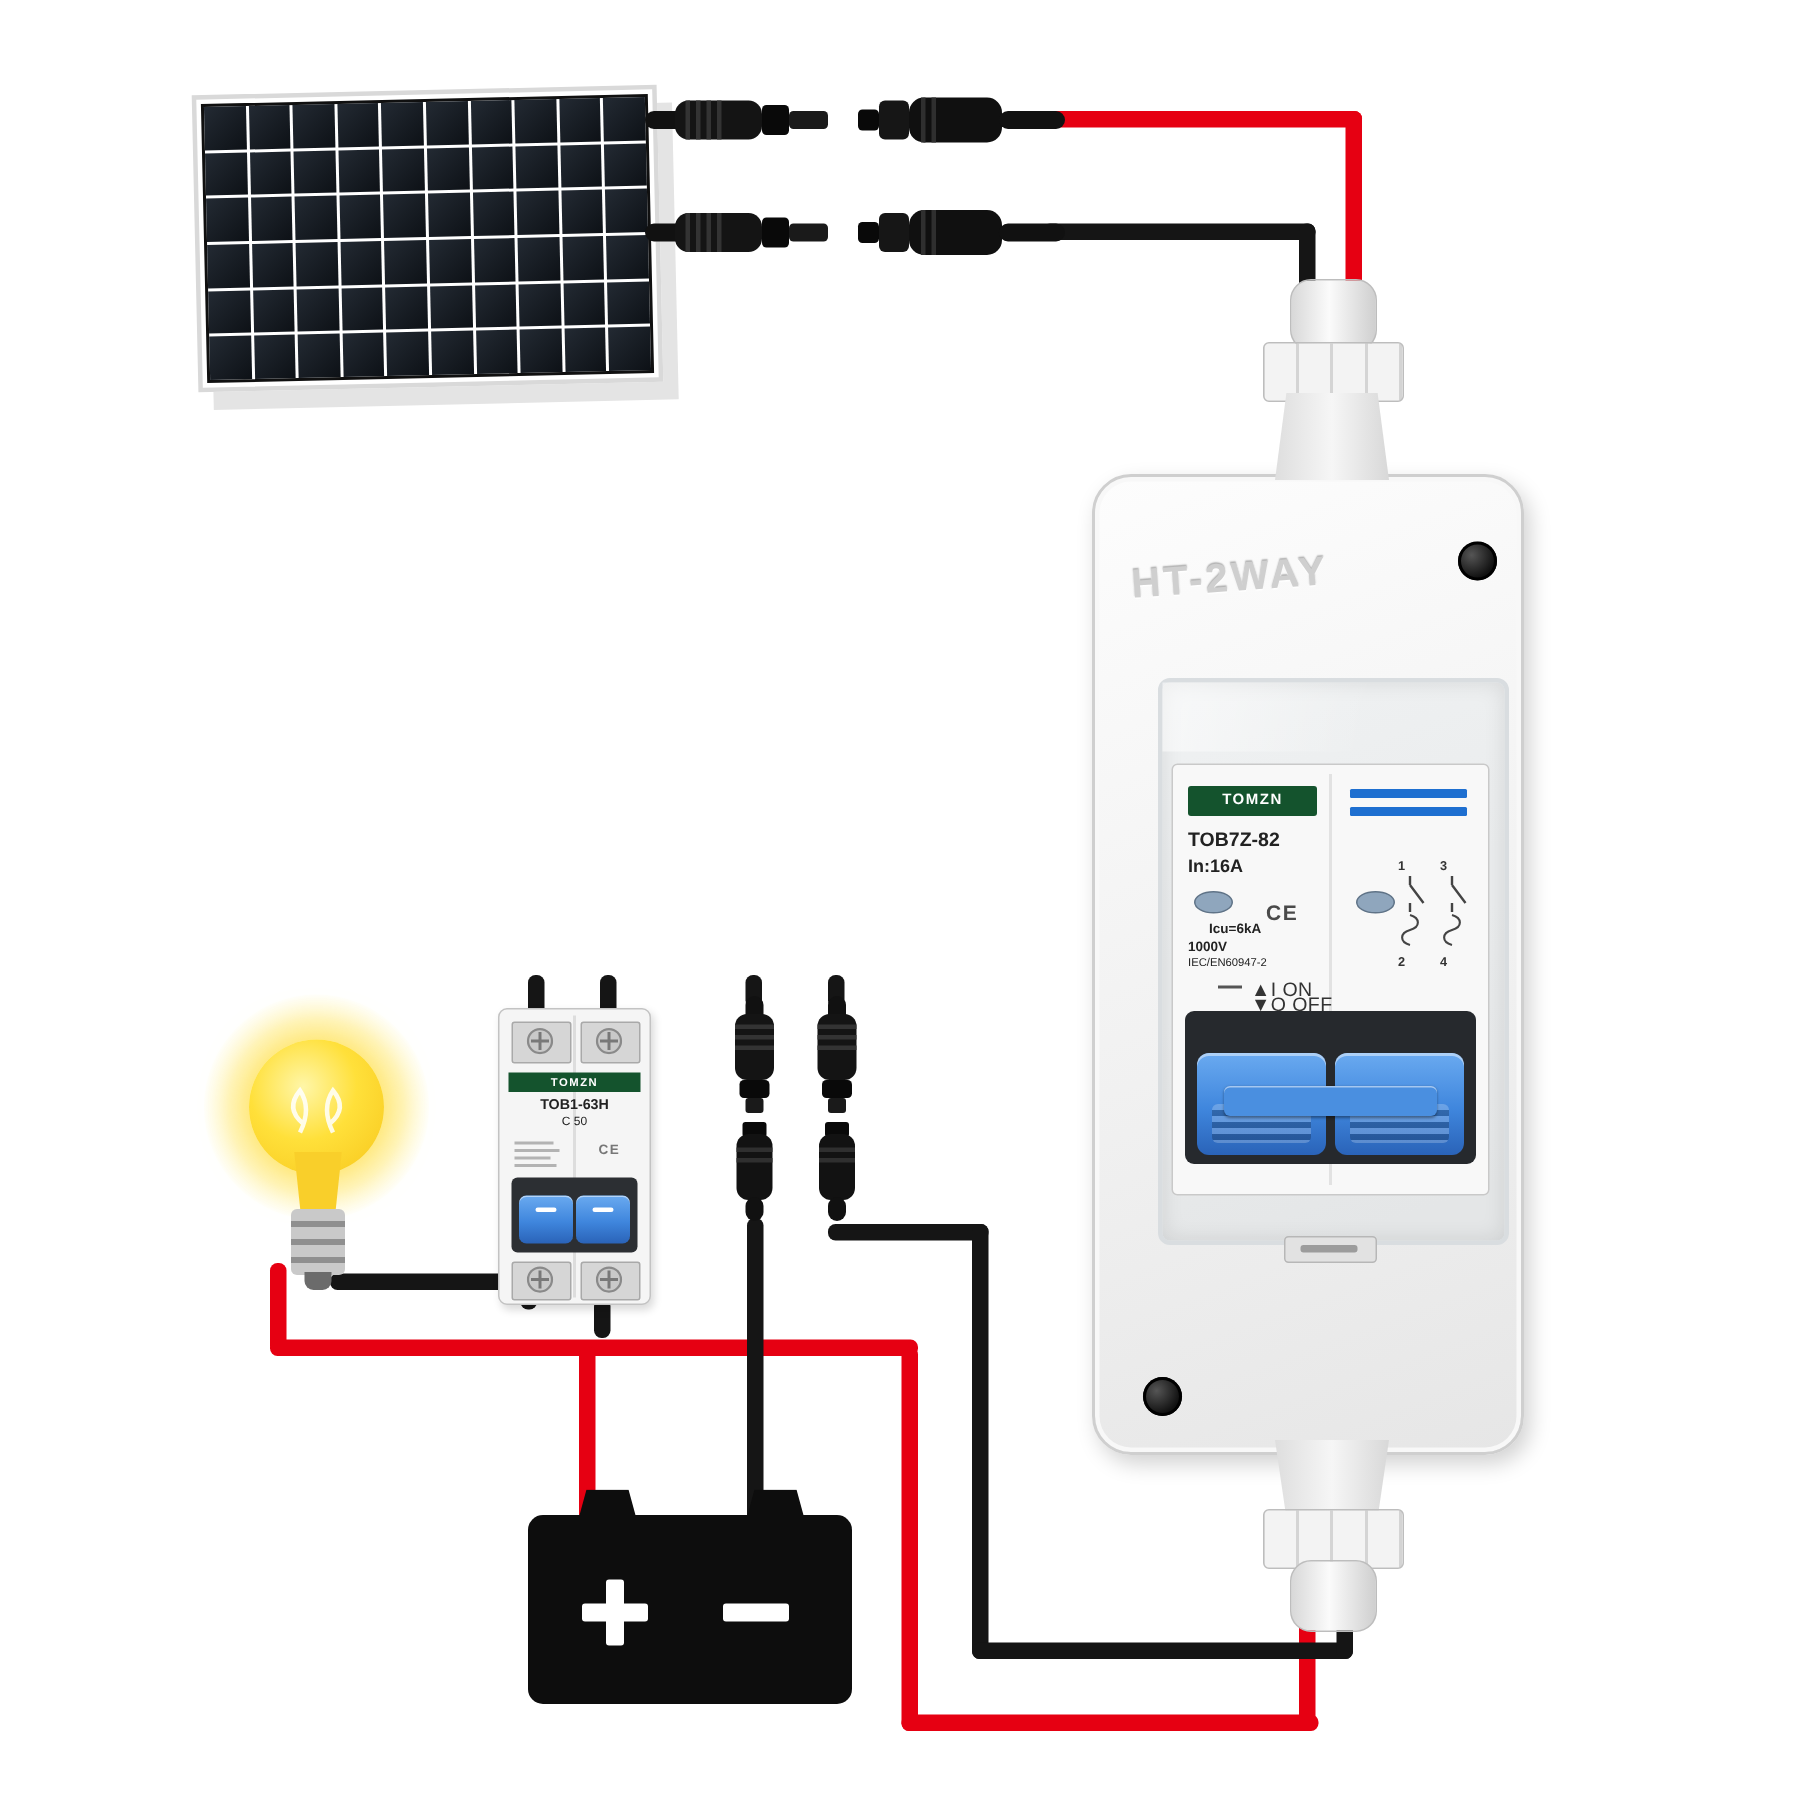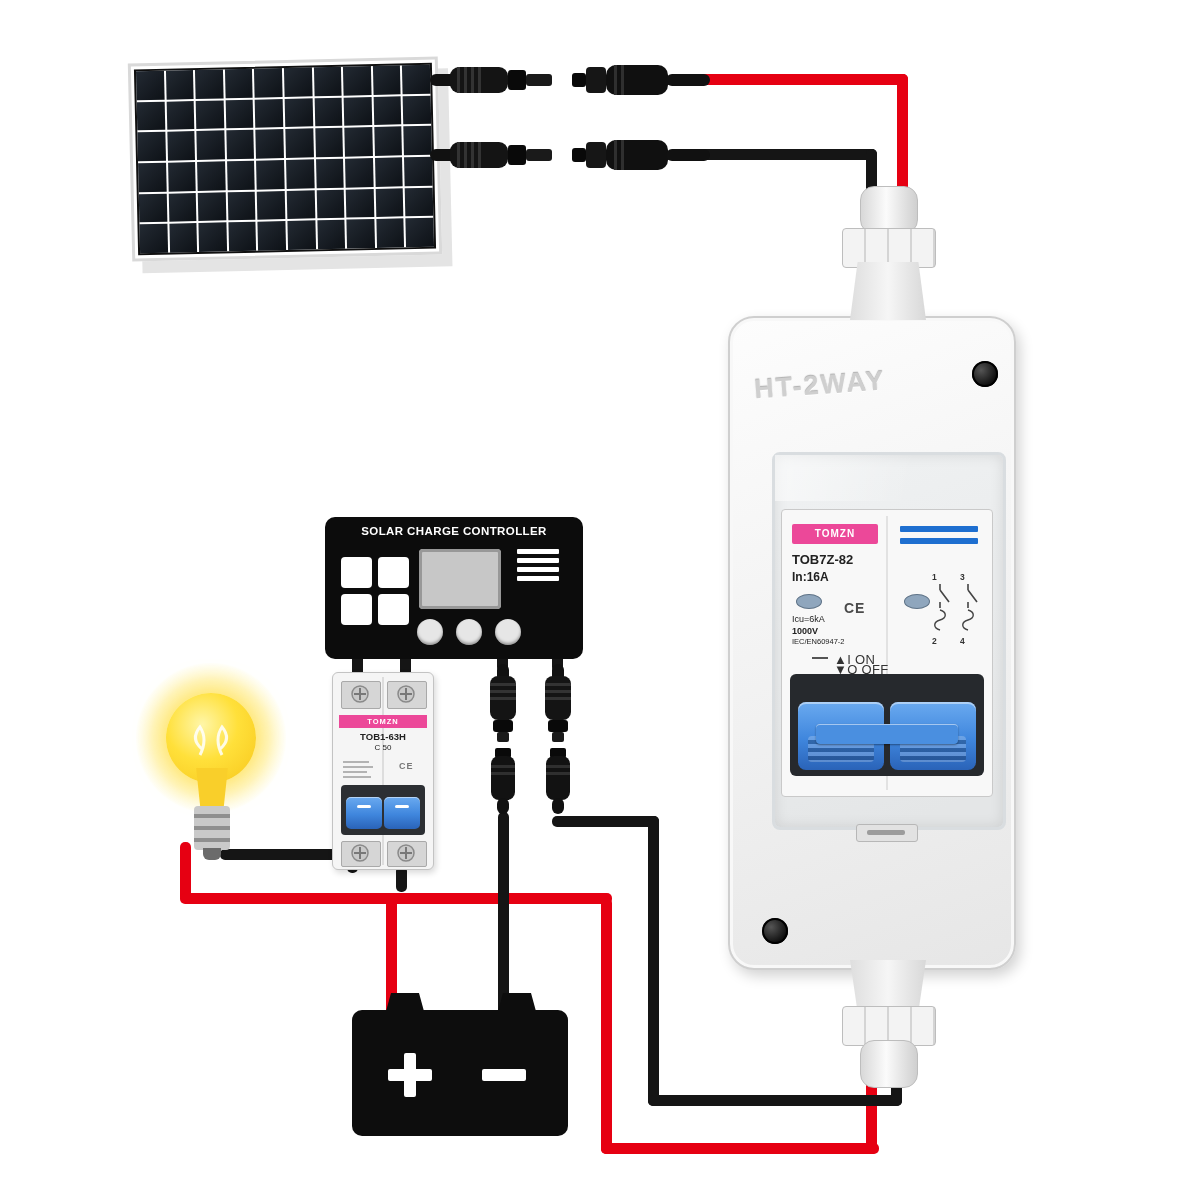--- a/index.html
+++ b/index.html
@@ -34,21 +34,21 @@
   .bulb-neck{position:absolute;left:190px;top:768px;width:44px;height:42px;z-index:2;background:#f9cf2a;
              clip-path:polygon(14% 0,86% 0,76% 100%,24% 100%);}
   .bulb-base{position:absolute;left:194px;top:806px;width:36px;height:44px;z-index:2;border-radius:4px;
              background:repeating-linear-gradient(180deg,#c9c9c9 0 8px,#8f8f8f 8px 12px);}
   .bulb-tip{position:absolute;left:203px;top:848px;width:18px;height:12px;background:#6b6b6b;border-radius:0 0 6px 6px;z-index:2;}
   
   .lbrk{position:absolute;left:332px;top:672px;width:100px;height:196px;background:#f5f5f5;border:1px solid #c3c3c3;
         border-radius:6px;z-index:2;box-shadow:2px 3px 6px rgba(0,0,0,.15);}
   .lbrk .seam{position:absolute;left:49px;top:4px;bottom:4px;width:2px;background:#ddd;}
   .term{position:absolute;width:38px;height:26px;background:#d6d6d6;border:1px solid #a9a9a9;border-radius:2px;}
-  .band{position:absolute;background:#ec4899;color:#fff;text-align:center;font-weight:bold;}
+  .band{position:absolute;background:#14532d;color:#fff;text-align:center;font-weight:bold;}
   .slot{position:absolute;background:#2c2f33;border-radius:4px;}
   .handle{position:absolute;border-radius:5px;background:linear-gradient(180deg,#6aaaf0 0%,#3f86dd 55%,#2a63b8 100%);
           box-shadow:inset 0 1px 0 rgba(255,255,255,.5);}
   .handle.dash::after{content:"";position:absolute;left:50%;top:8px;width:14px;height:3px;margin-left:-7px;background:#fff;border-radius:2px;}
   .smudge{position:absolute;height:2px;background:#b3b3b3;}
   
   .bat-term{position:absolute;width:40px;height:22px;background:#0d0d0d;clip-path:polygon(15% 0,85% 0,100% 100%,0 100%);z-index:2;}
   .bat-body{position:absolute;left:352px;top:1010px;width:216px;height:126px;background:#0d0d0d;border-radius:10px;z-index:2;}
   .bat-sym{position:absolute;background:#fff;border-radius:2px;z-index:3;}
   
@@ -238,41 +238,20 @@
   <svg class="mc4" style="left:430px;top:133px;" width="280" height="44">
       <use href="#mc4h"></use>
     </svg>
   <svg class="mc4" style="left:481px;top:664px;" width="44" height="150">
       <use href="#mc4v"></use>
     </svg>
   <svg class="mc4" style="left:536px;top:664px;" width="44" height="150">
       <use href="#mc4v"></use>
     </svg>
 
-  <div class="ctrl">
-    <div class="ctrl-title">SOLAR CHARGE CONTROLLER</div>
-    <div class="ind-grid">
-      <div class="ind"></div>
-      <div class="ind"></div>
-      <div class="ind"></div>
-      <div class="ind"></div>
-    </div>
-    <div class="lcd"></div>
-    <div class="menu-lines">
-      <div></div>
-        <div></div>
-        <div></div>
-        <div></div>
-    </div>
-    <div class="btns">
-      <div class="cbtn"></div>
-      <div class="cbtn"></div>
-      <div class="cbtn"></div>
-    </div>
-  </div>
 
   <div class="bulb-glow"></div>
   <div class="bulb">
     <svg width="90" height="90">
       <path d="M34 62 q8 -16 0 -28 q-10 12 2 22" stroke="#fff" stroke-width="3" fill="none" opacity=".85"></path>
       <path d="M56 62 q-8 -16 0 -28 q10 12 -2 22" stroke="#fff" stroke-width="3" fill="none" opacity=".85"></path>
     </svg>
   </div>
   <div class="bulb-neck"></div>
   <div class="bulb-base"></div>
@@ -335,21 +314,21 @@
     <div class="band" style="left:10px;top:14px;width:86px;height:20px;font-size:10px;line-height:20px;letter-spacing:1px;border-radius:2px;">
       <span>TOMZN</span>
     </div>
     <div class="stripe" style="left:118px;top:16px;width:78px;"></div>
     <div class="stripe" style="left:118px;top:28px;width:78px;"></div>
     <div class="din-txt" style="left:10px;top:42px;font-size:13px;font-weight:bold;">TOB7Z-82</div>
     <div class="din-txt" style="left:10px;top:60px;font-size:12px;font-weight:bold;">In:16A</div>
     <div class="oval" style="left:14px;top:84px;"></div>
     <div class="oval" style="left:122px;top:84px;"></div>
     <div class="din-txt" style="left:62px;top:90px;font-size:14px;font-weight:bold;color:#4a4a4a;letter-spacing:1px;">CE</div>
-    <div class="din-txt" style="left:10px;top:104px;font-size:9px;font-weight:normal;">Icu=6kA</div>
+    <div class="din-txt" style="left:24px;top:104px;font-size:9px;font-weight:bold;">Icu=6kA</div>
     <div class="din-txt" style="left:10px;top:116px;font-size:9px;font-weight:bold;">1000V</div>
     <div class="din-txt" style="left:10px;top:127px;font-size:7.5px;">IEC/EN60947-2</div>
     <span class="pole-num" style="left:150px;top:62px;">1</span>
     <span class="pole-num" style="left:178px;top:62px;">3</span>
     <svg style="position:absolute;left:146px;top:72px;" width="60" height="52">
         <use href="#polesym"></use>
       </svg>
     <span class="pole-num" style="left:150px;top:126px;">2</span>
     <span class="pole-num" style="left:178px;top:126px;">4</span>
     <div class="onoff" style="left:52px;top:142px;">▲I ON</div>

